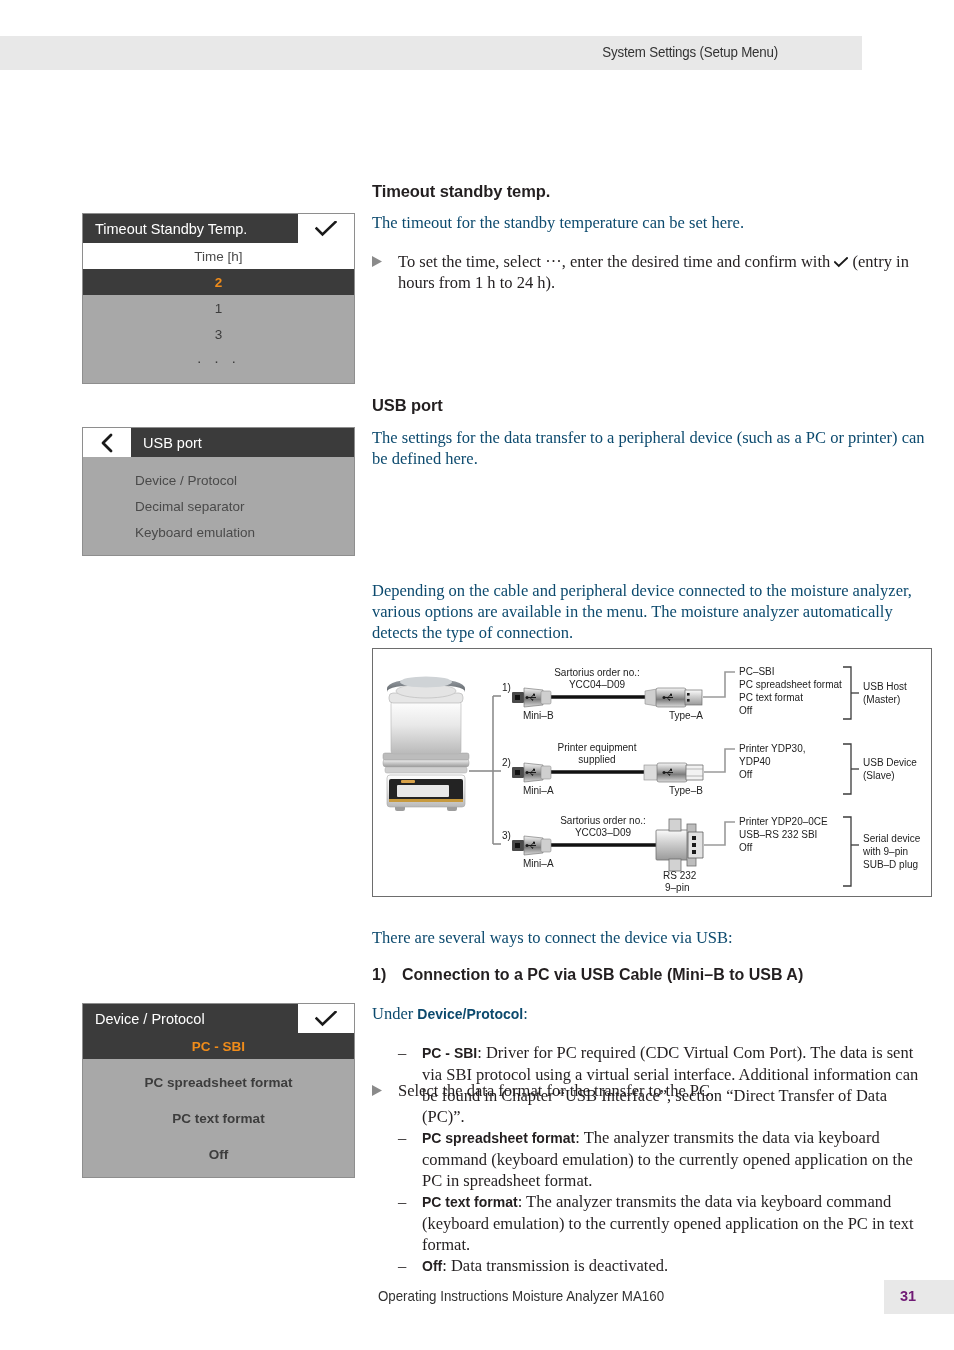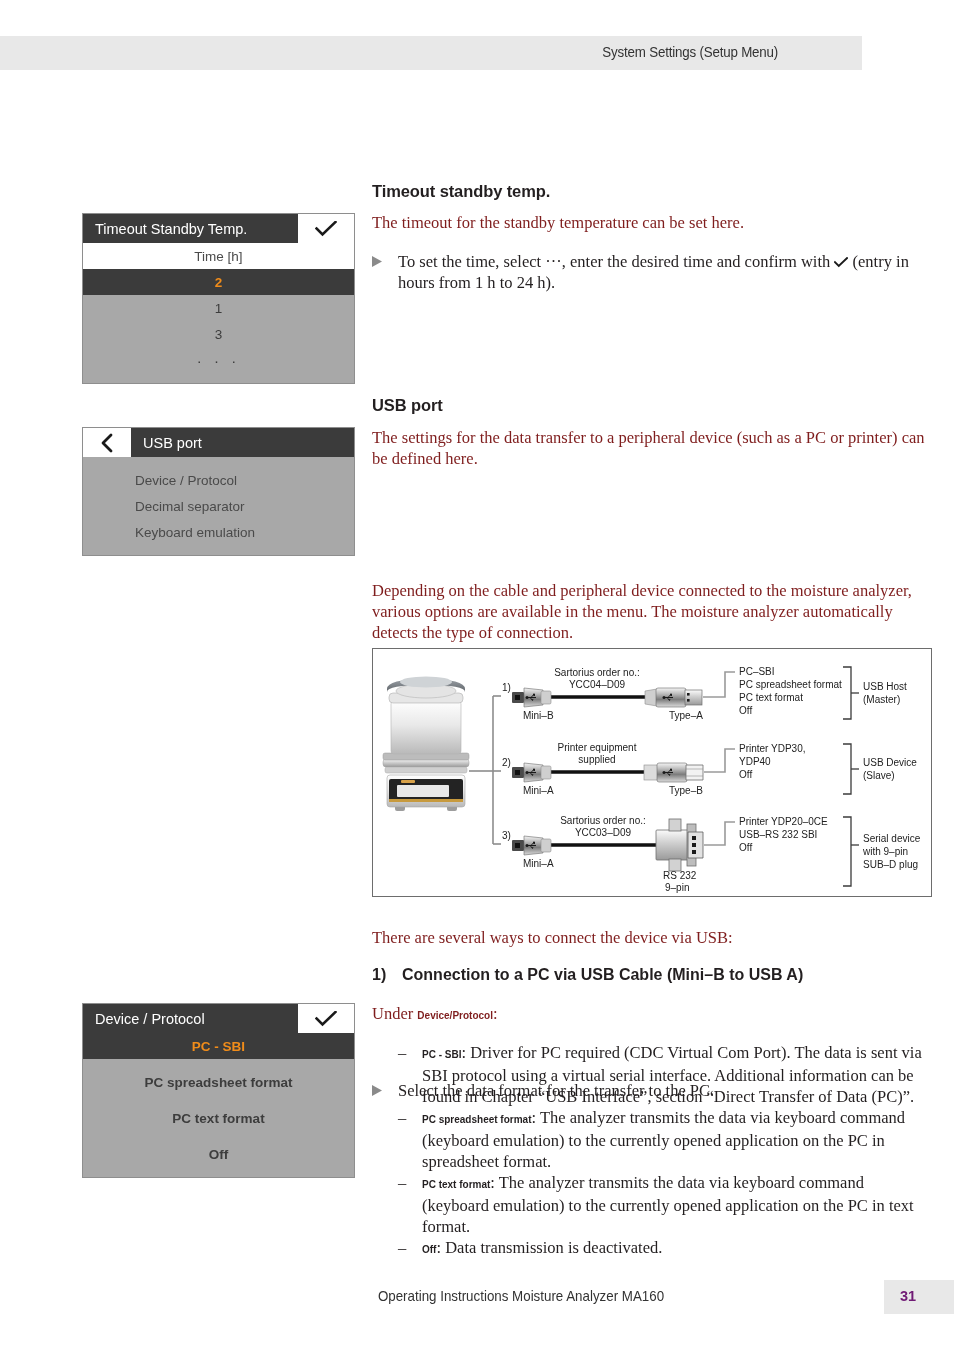--- a/index.html
+++ b/index.html
@@ -166,21 +166,21 @@
     font-family: "Liberation Sans", sans-serif;
     font-size: 16.5px;
     font-weight: bold;
     color: #231f20;
     letter-spacing: -0.1px;
   }
   p.body {
     margin: 0;
     font-size: 16.5px;
     line-height: 21px;
-    color: #7f1d1d;
+    color: #0c4a6e;
   }
   .bullet-row {
     display: flex;
     font-size: 16.5px;
     line-height: 21px;
   }
   .tri {
     flex: 0 0 auto;
     width: 26px;
     padding-top: 5px;
@@ -197,21 +197,21 @@
     width: 24px;
   }
   .num-row {
     display: flex;
     font-family: "Liberation Sans", sans-serif;
     font-size: 16px;
     font-weight: bold;
     line-height: 21px;
   }
   .num-mark { flex: 0 0 auto; width: 30px; }
-  b, strong { font-family: "Liberation Sans", sans-serif; font-size: 10px; font-weight: bold; }
+  b, strong { font-family: "Liberation Sans", sans-serif; font-size: 14px; font-weight: bold; }
 
   #t-timeout-title  { top: 182px; }
   #t-timeout-desc   { top: 212px; }
   #t-timeout-bullet { top: 251px; }
 
   #t-usb-title   { top: 396px; }
   #t-usb-desc    { top: 427px; }
   #t-usb-depends { top: 580px; }
 
   #t-ways        { top: 927px; }

